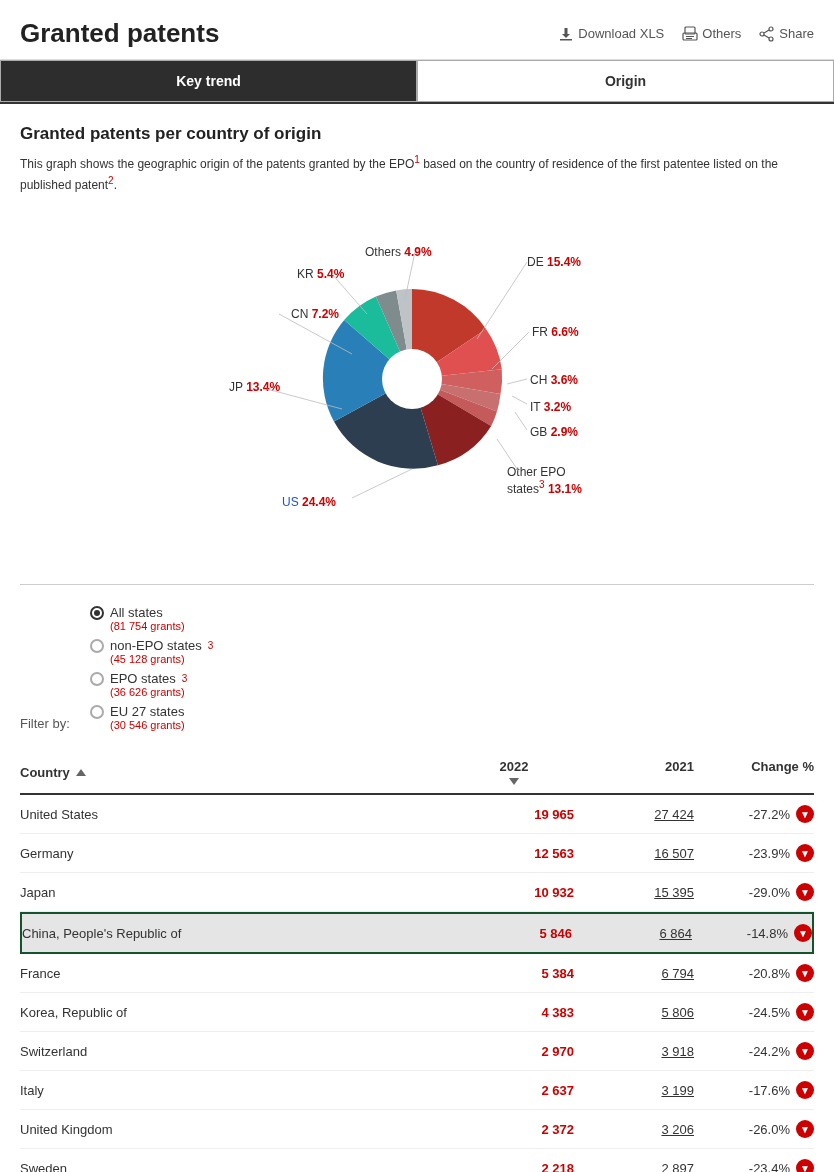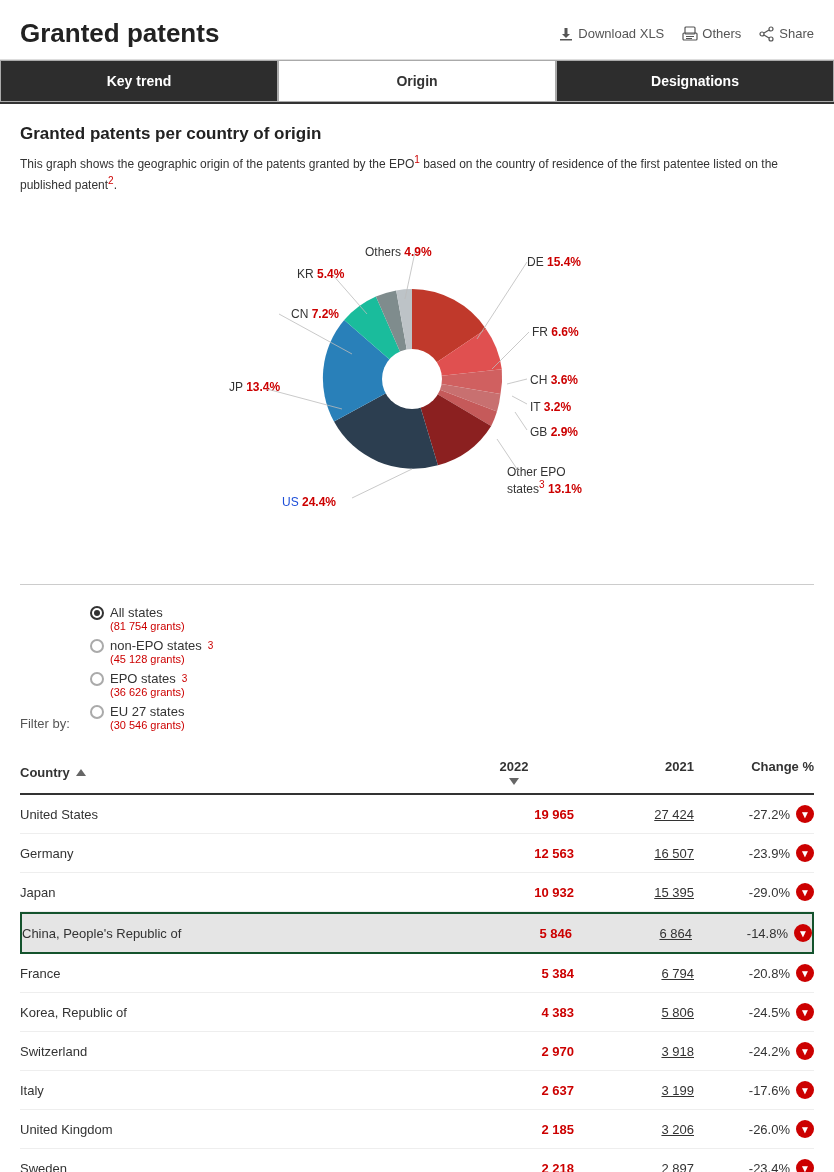--- a/index.html
+++ b/index.html
@@ -90,21 +90,20 @@
           <line x1="5" y1="9" x2="10" y2="12" stroke="#555" stroke-width="1.2"></line>
         </svg>
       <span>Share</span>
     </div>
   </div>
 </div>
 
 <div class="tabs">
   <div class="tab active">Key trend</div>
   <div class="tab inactive" style="background:#fff;color:#333;">Origin</div>
-  <div class="tab active">Designations</div>
 </div>
 
 <div class="content">
 
   <div class="section-title">Granted patents per country of origin</div>
 
   <div class="description">
     <span>This graph shows the geographic origin of the patents granted by the EPO</span><sup>1</sup><span> based on the country of residence of the first patentee listed on the published patent</span><sup>2</sup><span>.</span>
   </div>
 
@@ -348,21 +347,21 @@
       <div class="col bold-red">2 637</div>
       <div class="col right">3 199</div>
       <div class="col change">
         <span>-17.6%</span>
         <span class="down-icon">▼</span>
       </div>
     </div>
 
     <div class="table-row">
       <div class="col">United Kingdom</div>
-      <div class="col bold-red">2 185</div>
+      <div class="col bold-red">2 372</div>
       <div class="col right">3 206</div>
       <div class="col change">
         <span>-26.0%</span>
         <span class="down-icon">▼</span>
       </div>
     </div>
 
     <div class="table-row">
       <div class="col">Sweden</div>
       <div class="col bold-red">2 218</div>

